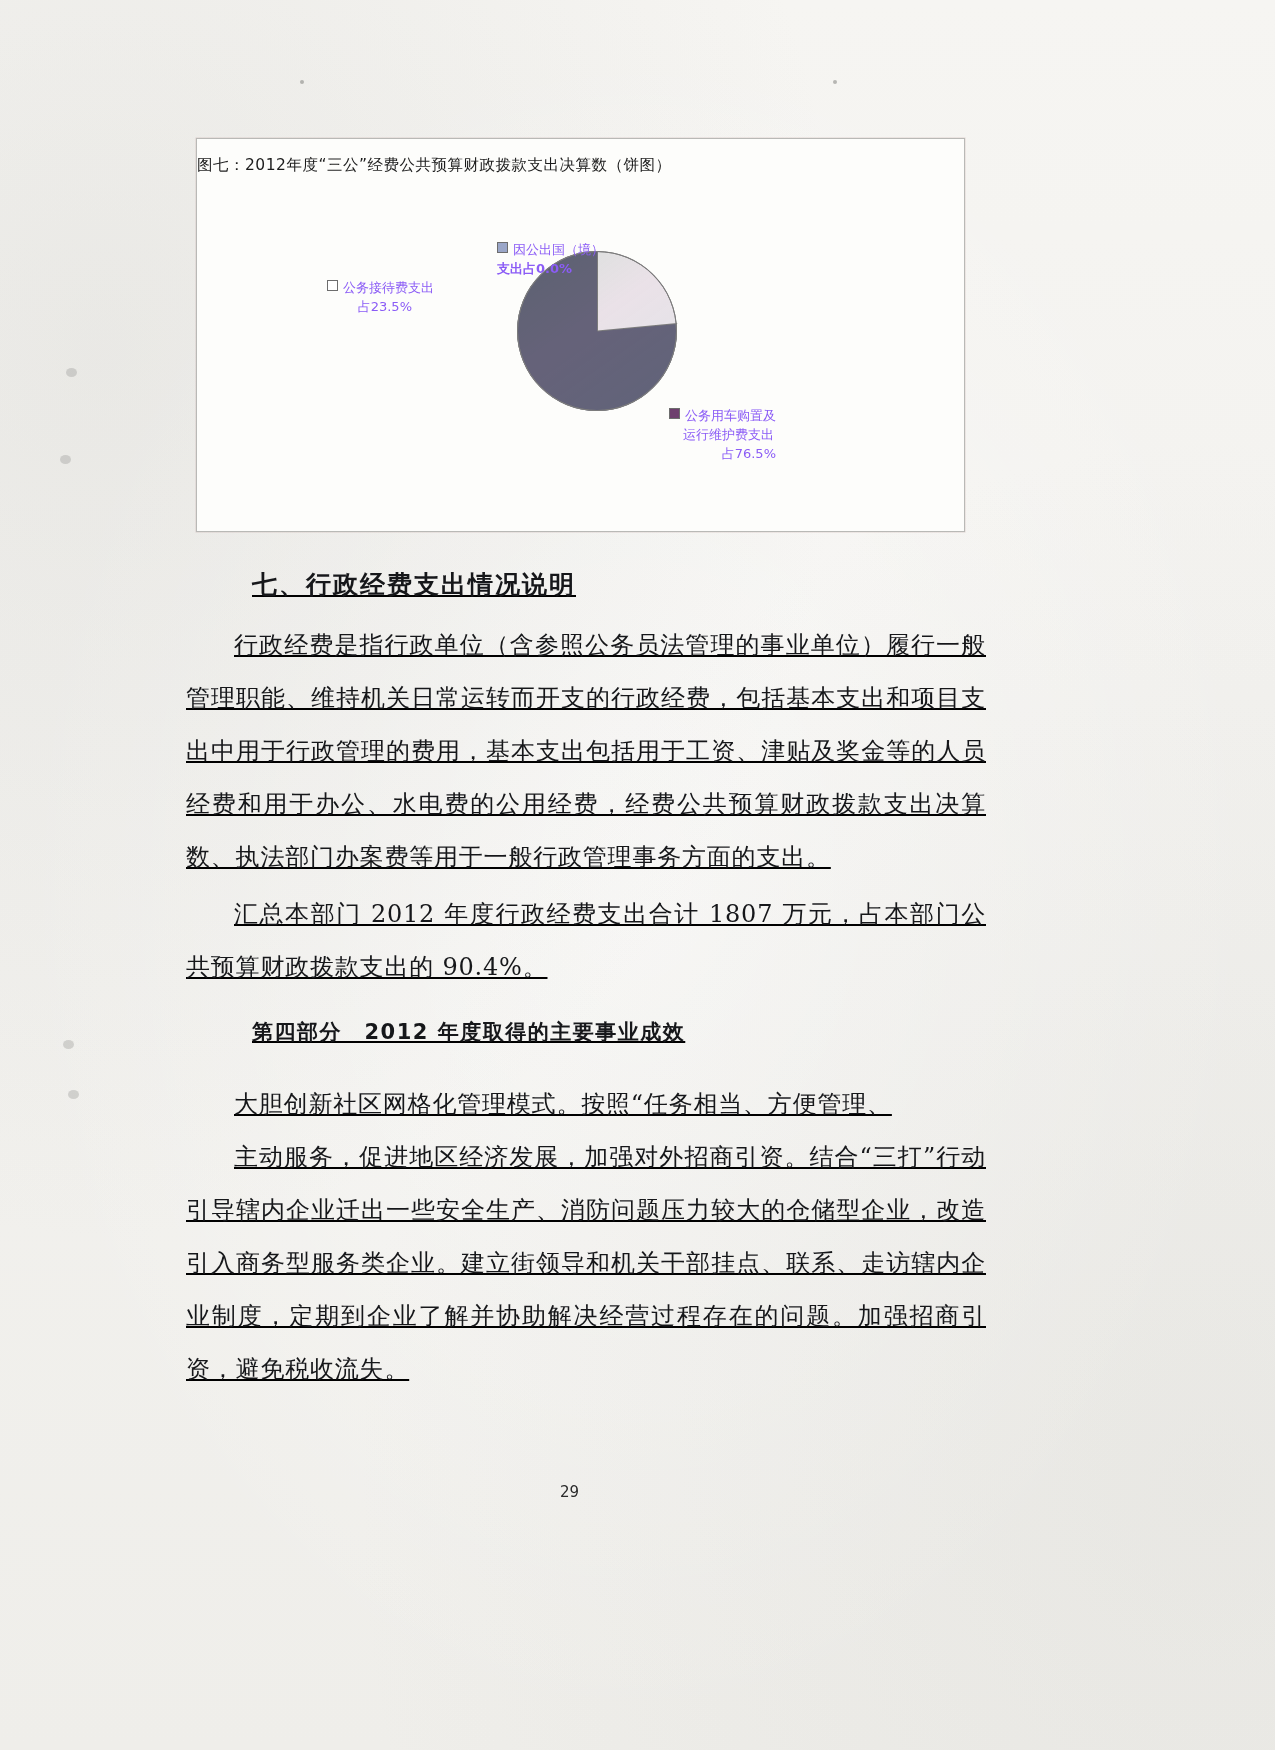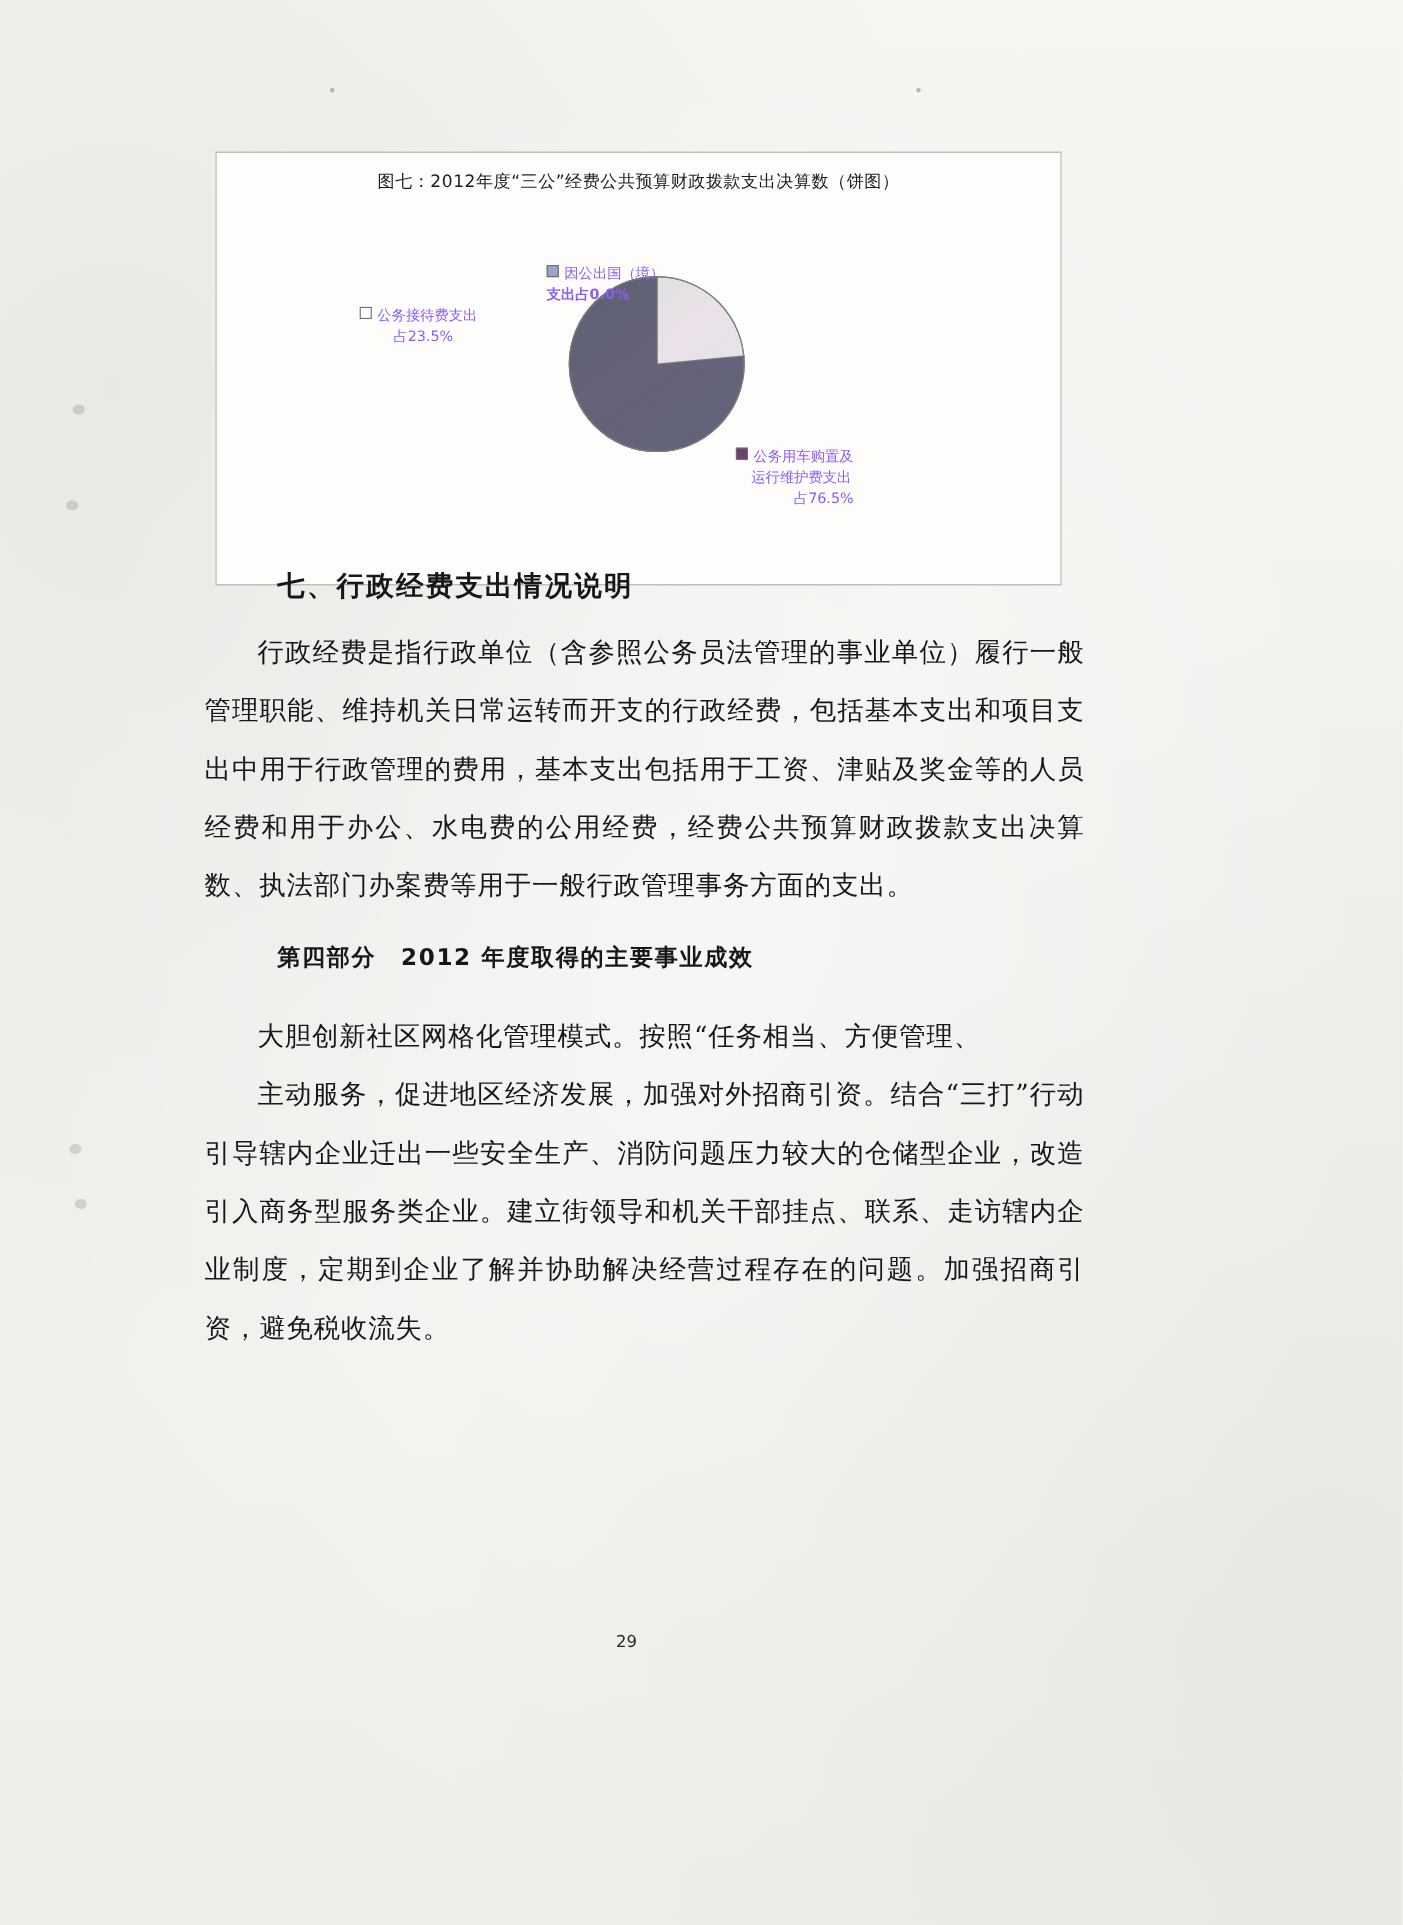--- a/index.html
+++ b/index.html
@@ -48,21 +48,21 @@
     height: 392px;
     background: #fdfdfb;
     border: 1px solid #b9b9b6;
     box-shadow: 0 0 0 0.5px rgba(170,120,120,0.25);
   }
   .chart-title {
     position: absolute;
     top: 16px;
     left: 0;
     width: 100%;
-    text-align: center;
+    text-align: left;
     font-family: "DejaVu Sans", sans-serif;
     font-size: 15.5px;
     color: #1c1c1c;
     letter-spacing: 0.5px;
   }
   .pie-wrap {
     position: absolute;
     left: 320px;
     top: 112px;
     width: 160px;
@@ -128,22 +128,23 @@
   .lbl-b { left: 130px; top: 140px; text-align: center; }
   .lbl-c { left: 472px; top: 268px; text-align: left; }
   .lbl .line2 { display: block; }
   .lbl-a .line2 { text-align: left; font-weight: bold; }
   .lbl-b .line2 { text-align: right; padding-right: 22px; }
 
   
   .doc {
     position: absolute;
     left: 186px;
-    top: 516px;
+    top: 568px;
     width: 800px;
+    text-decoration: underline;
   }
   h2.section {
     font-family: "DejaVu Sans", sans-serif;
     font-size: 25px;
     font-weight: bold;
     color: #16171a;
     margin: 0 0 18px 0;
     padding-left: 66px;
     letter-spacing: 2px;
   }
@@ -220,20 +221,21 @@
     <div class="lbl lbl-c">
       <span class="sw" style="background:#6e3f6e;"></span><span>公务用车购置及</span>
       <span class="line2" style="padding-left:14px;">运行维护费支出</span>
       <span class="line2" style="padding-left:42px;text-align:right;">占76.5%</span>
     </div>
   </div>
 
   <div class="doc">
     <h2 class="section">七、行政经费支出情况说明</h2>
     <p class="body">行政经费是指行政单位（含参照公务员法管理的事业单位）履行一般管理职能、维持机关日常运转而开支的行政经费，包括基本支出和项目支出中用于行政管理的费用，基本支出包括用于工资、津贴及奖金等的人员经费和用于办公、水电费的公用经费，经费公共预算财政拨款支出决算数、执法部门办案费等用于一般行政管理事务方面的支出。</p>
+    <p class="body">汇总本部门 2012 年度行政经费支出合计 1807 万元，占本部门公共预算财政拨款支出的 90.4%。</p>
 
     <h2 class="part">第四部分　2012 年度取得的主要事业成效</h2>
     <p class="body tight">大胆创新社区网格化管理模式。按照“任务相当、方便管理、</p>
     <p class="body">主动服务，促进地区经济发展，加强对外招商引资。结合“三打”行动引导辖内企业迁出一些安全生产、消防问题压力较大的仓储型企业，改造引入商务型服务类企业。建立街领导和机关干部挂点、联系、走访辖内企业制度，定期到企业了解并协助解决经营过程存在的问题。加强招商引资，避免税收流失。</p>
   </div>
 
   <div class="page-num">29</div>
 </div>
 
 </body></html>

